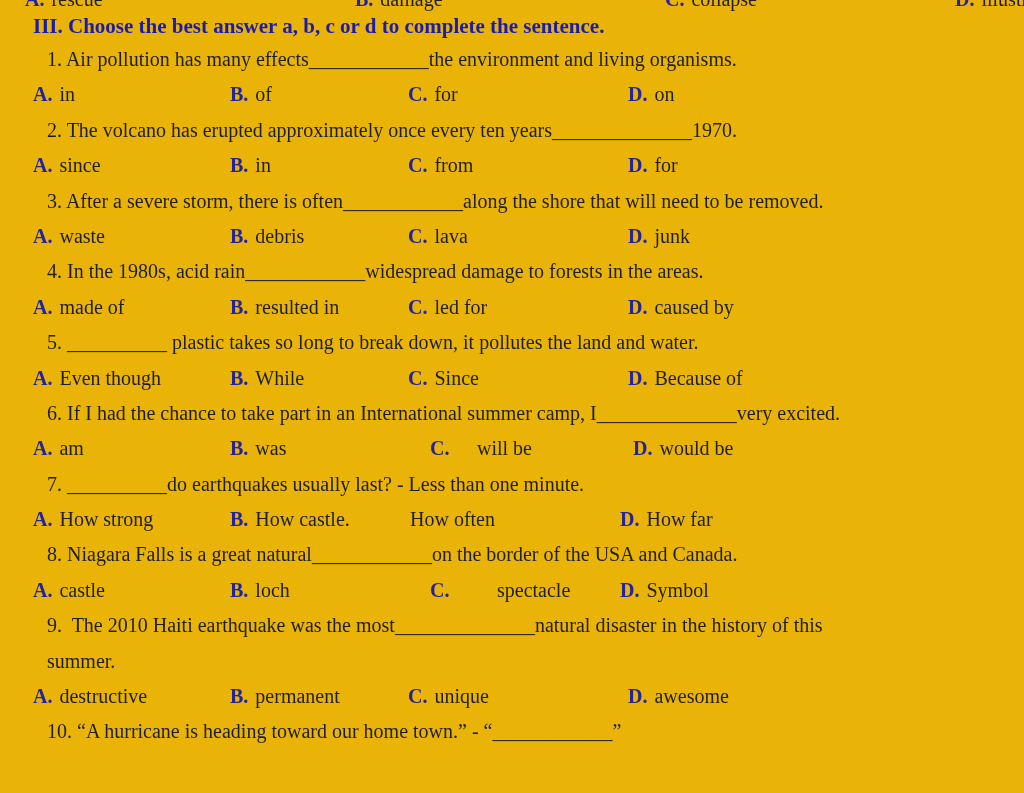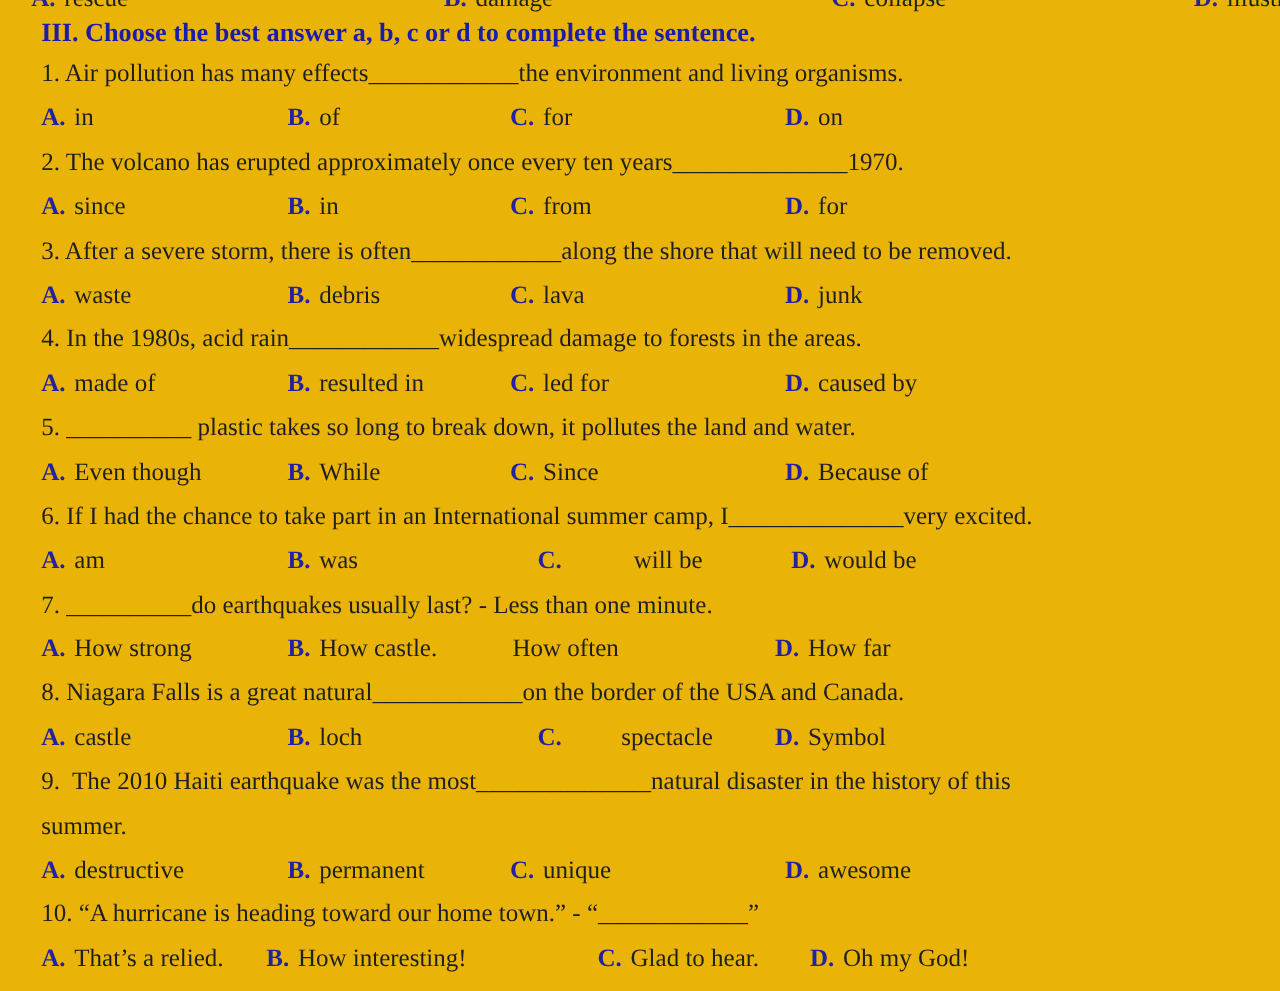--- a/index.html
+++ b/index.html
@@ -12,21 +12,21 @@
     font-family:Liberation Serif, serif;
     font-size:20px;
     color:#1f1f1f;
   }
   .line{
     position:relative;
     height:35.4px;
     line-height:35.4px;
     white-space:pre;
   }
-  .qline{padding-left:33px;}
+  .qline{padding-left:47px;}
   .heading{
     height:31px;line-height:31px;
     padding-left:33px;
     font-size:21px;
     font-weight:bold;
     color:#1c1caa;
     white-space:pre;
   }
   .clip{
     height:11px;
@@ -93,21 +93,21 @@
     <span class="opt cb"><b class="ol">B.</b><span>While</span></span>
     <span class="opt cc"><b class="ol">C.</b><span>Since</span></span>
     <span class="opt cd"><b class="ol">D.</b><span>Because of</span></span>
   </div>
 
   <div class="line qline">6. If I had the chance to take part in an International summer camp, I______________very excited.</div>
   <div class="line">
     <span class="opt ca"><b class="ol">A.</b><span>am</span></span>
     <span class="opt cb"><b class="ol">B.</b><span>was</span></span>
     <span class="opt" style="left:430px"><b class="ol nogap">C.</b></span>
-    <span class="opt" style="left:507px"><span>will be</span></span>
+    <span class="opt" style="left:477px"><span>will be</span></span>
     <span class="opt" style="left:633px"><b class="ol">D.</b><span>would be</span></span>
   </div>
 
   <div class="line qline">7. __________do earthquakes usually last? - Less than one minute.</div>
   <div class="line">
     <span class="opt ca"><b class="ol">A.</b><span>How strong</span></span>
     <span class="opt cb"><b class="ol">B.</b><span>How castle.</span></span>
     <span class="opt" style="left:410px"><span>How often</span></span>
     <span class="opt" style="left:620px"><b class="ol">D.</b><span>How far</span></span>
   </div>
@@ -124,20 +124,14 @@
   <div class="line qline">9.  The 2010 Haiti earthquake was the most______________natural disaster in the history of this</div>
   <div class="line qline">summer.</div>
   <div class="line">
     <span class="opt cb"><b class="ol">B.</b><span>permanent</span></span>
     <span class="opt ca"><b class="ol">A.</b><span>destructive</span></span>
     <span class="opt cc"><b class="ol">C.</b><span>unique</span></span>
     <span class="opt cd"><b class="ol">D.</b><span>awesome</span></span>
   </div>
 
   <div class="line qline">10. “A hurricane is heading toward our home town.” - “____________”</div>
-  <div class="line">
-    <span class="opt" style="left:33px"><b class="ol">A.</b><span>That’s a relied.</span></span>
-    <span class="opt" style="left:213px"><b class="ol">B.</b><span>How interesting!</span></span>
-    <span class="opt" style="left:478px"><b class="ol">C.</b><span>Glad to hear.</span></span>
-    <span class="opt" style="left:648px"><b class="ol">D.</b><span>Oh my God!</span></span>
-  </div>
 
 </div>
 
 </body></html>

